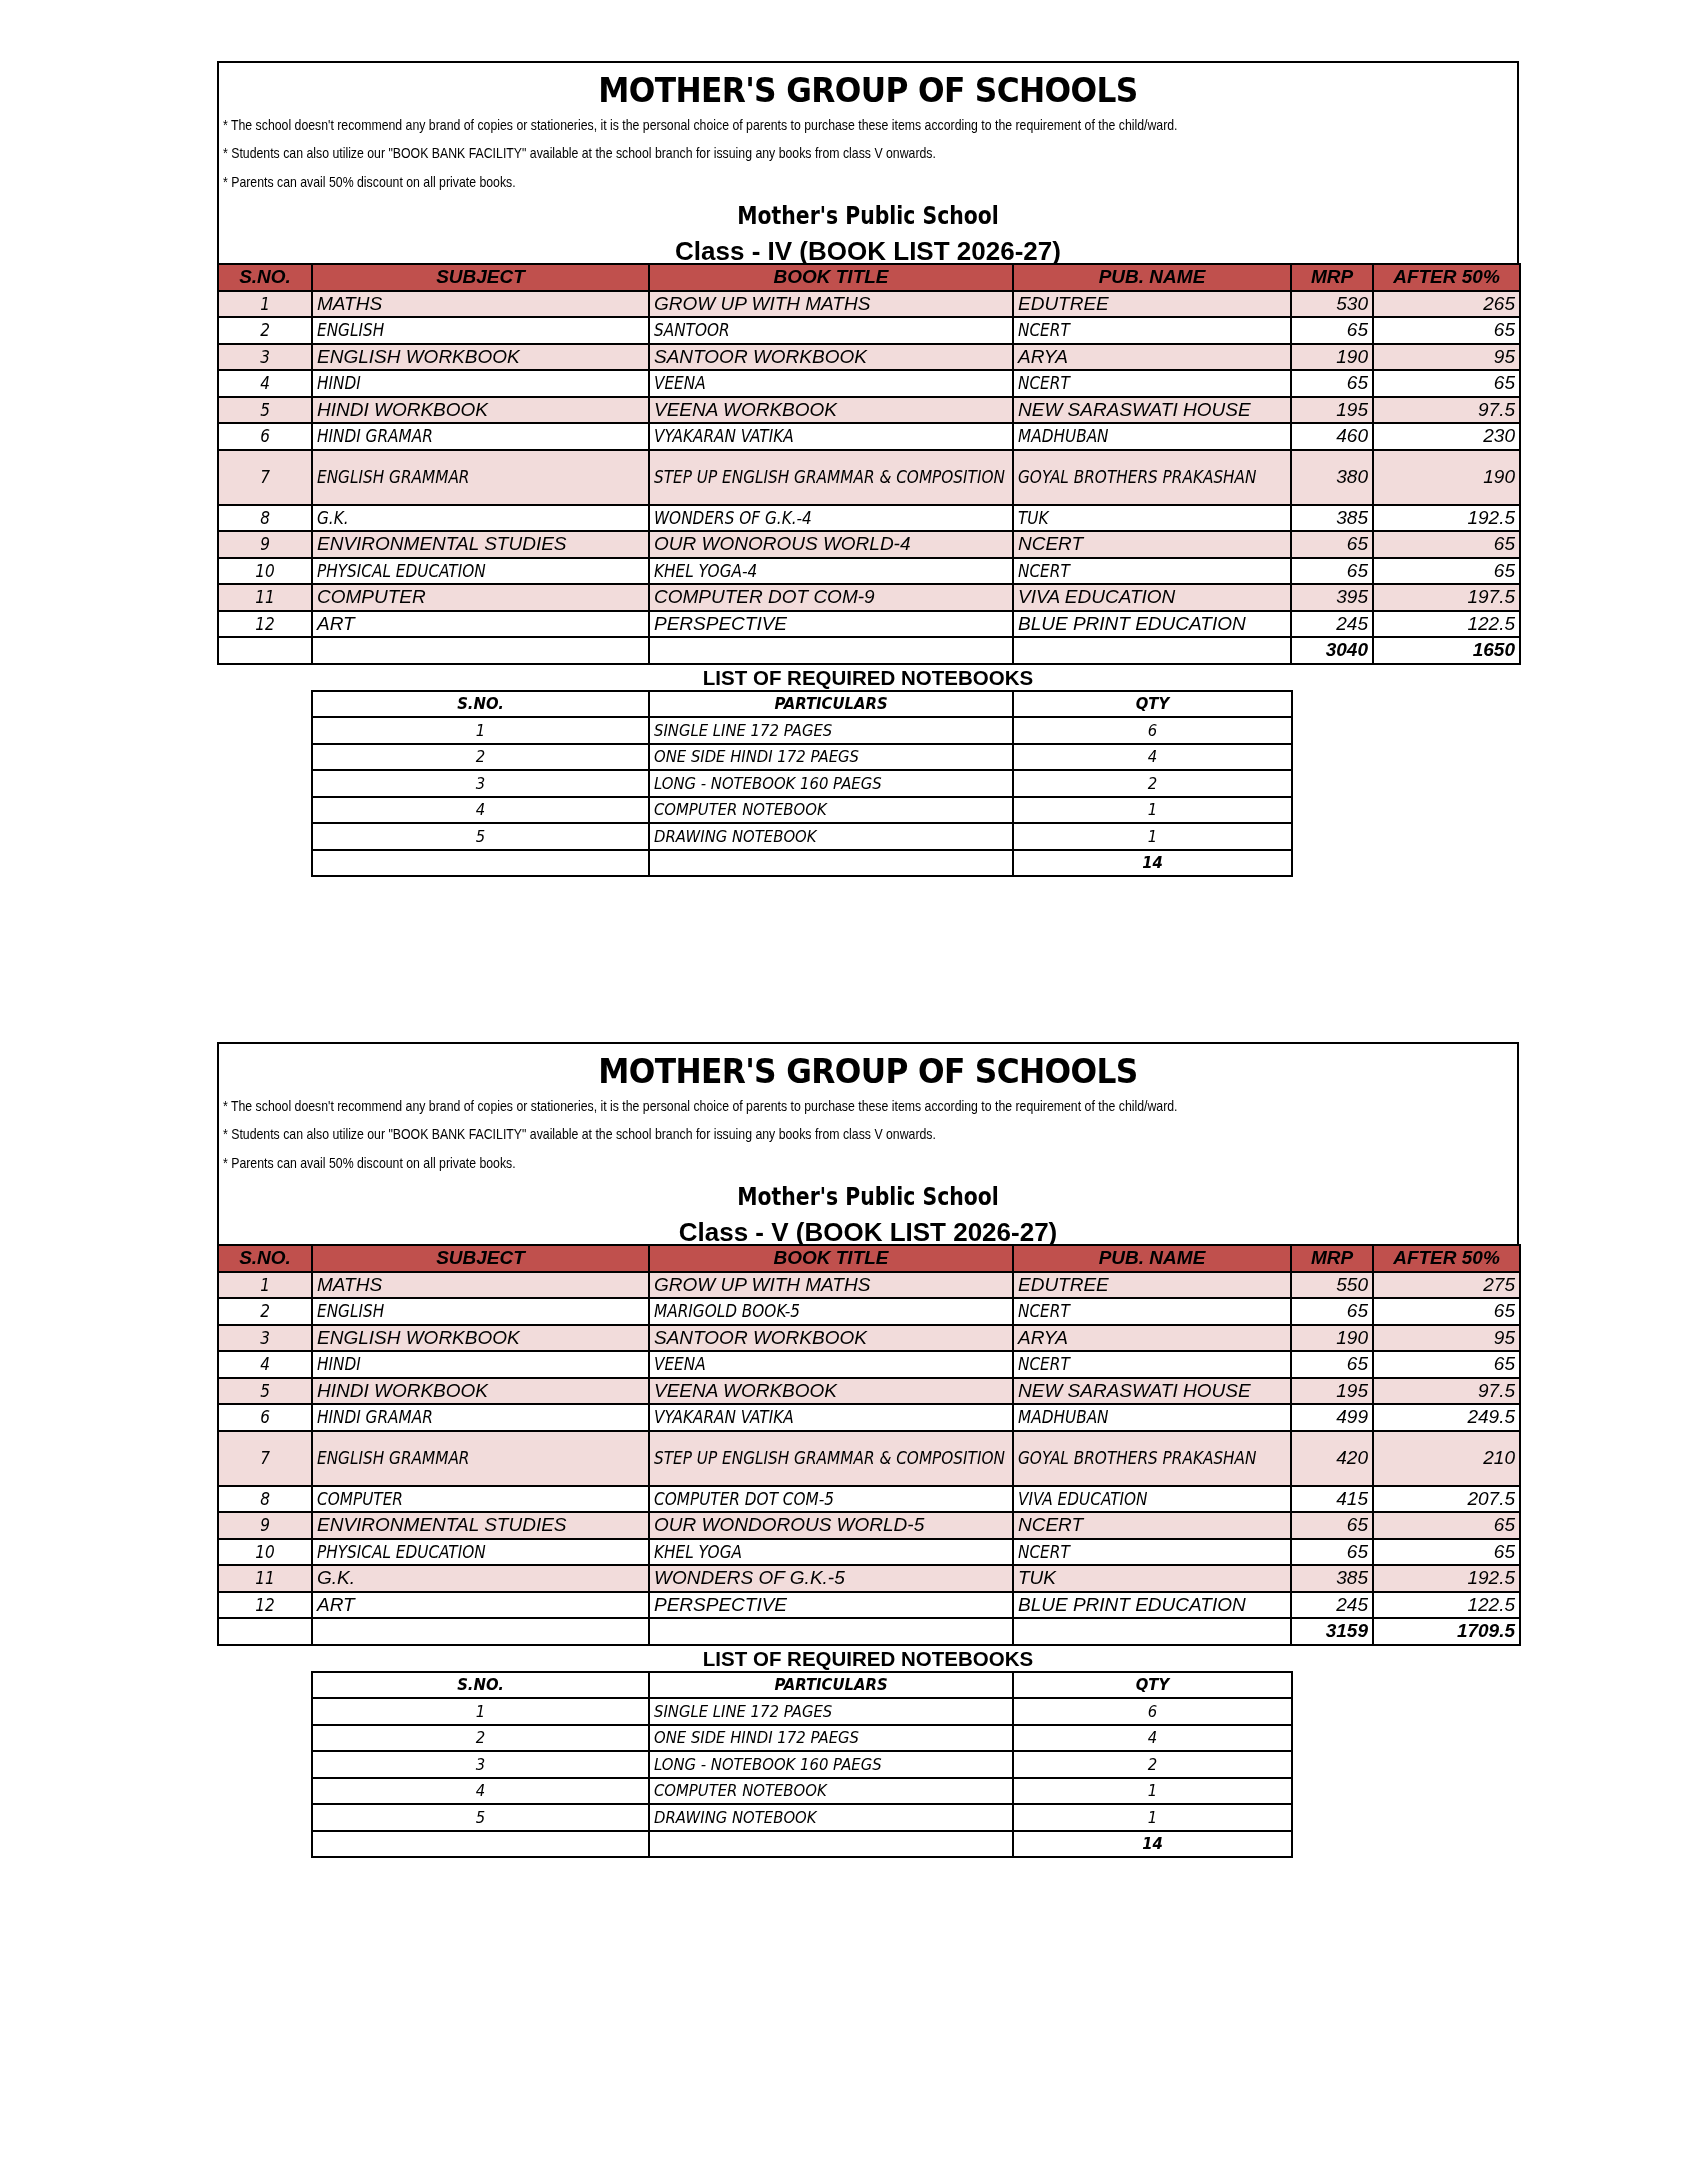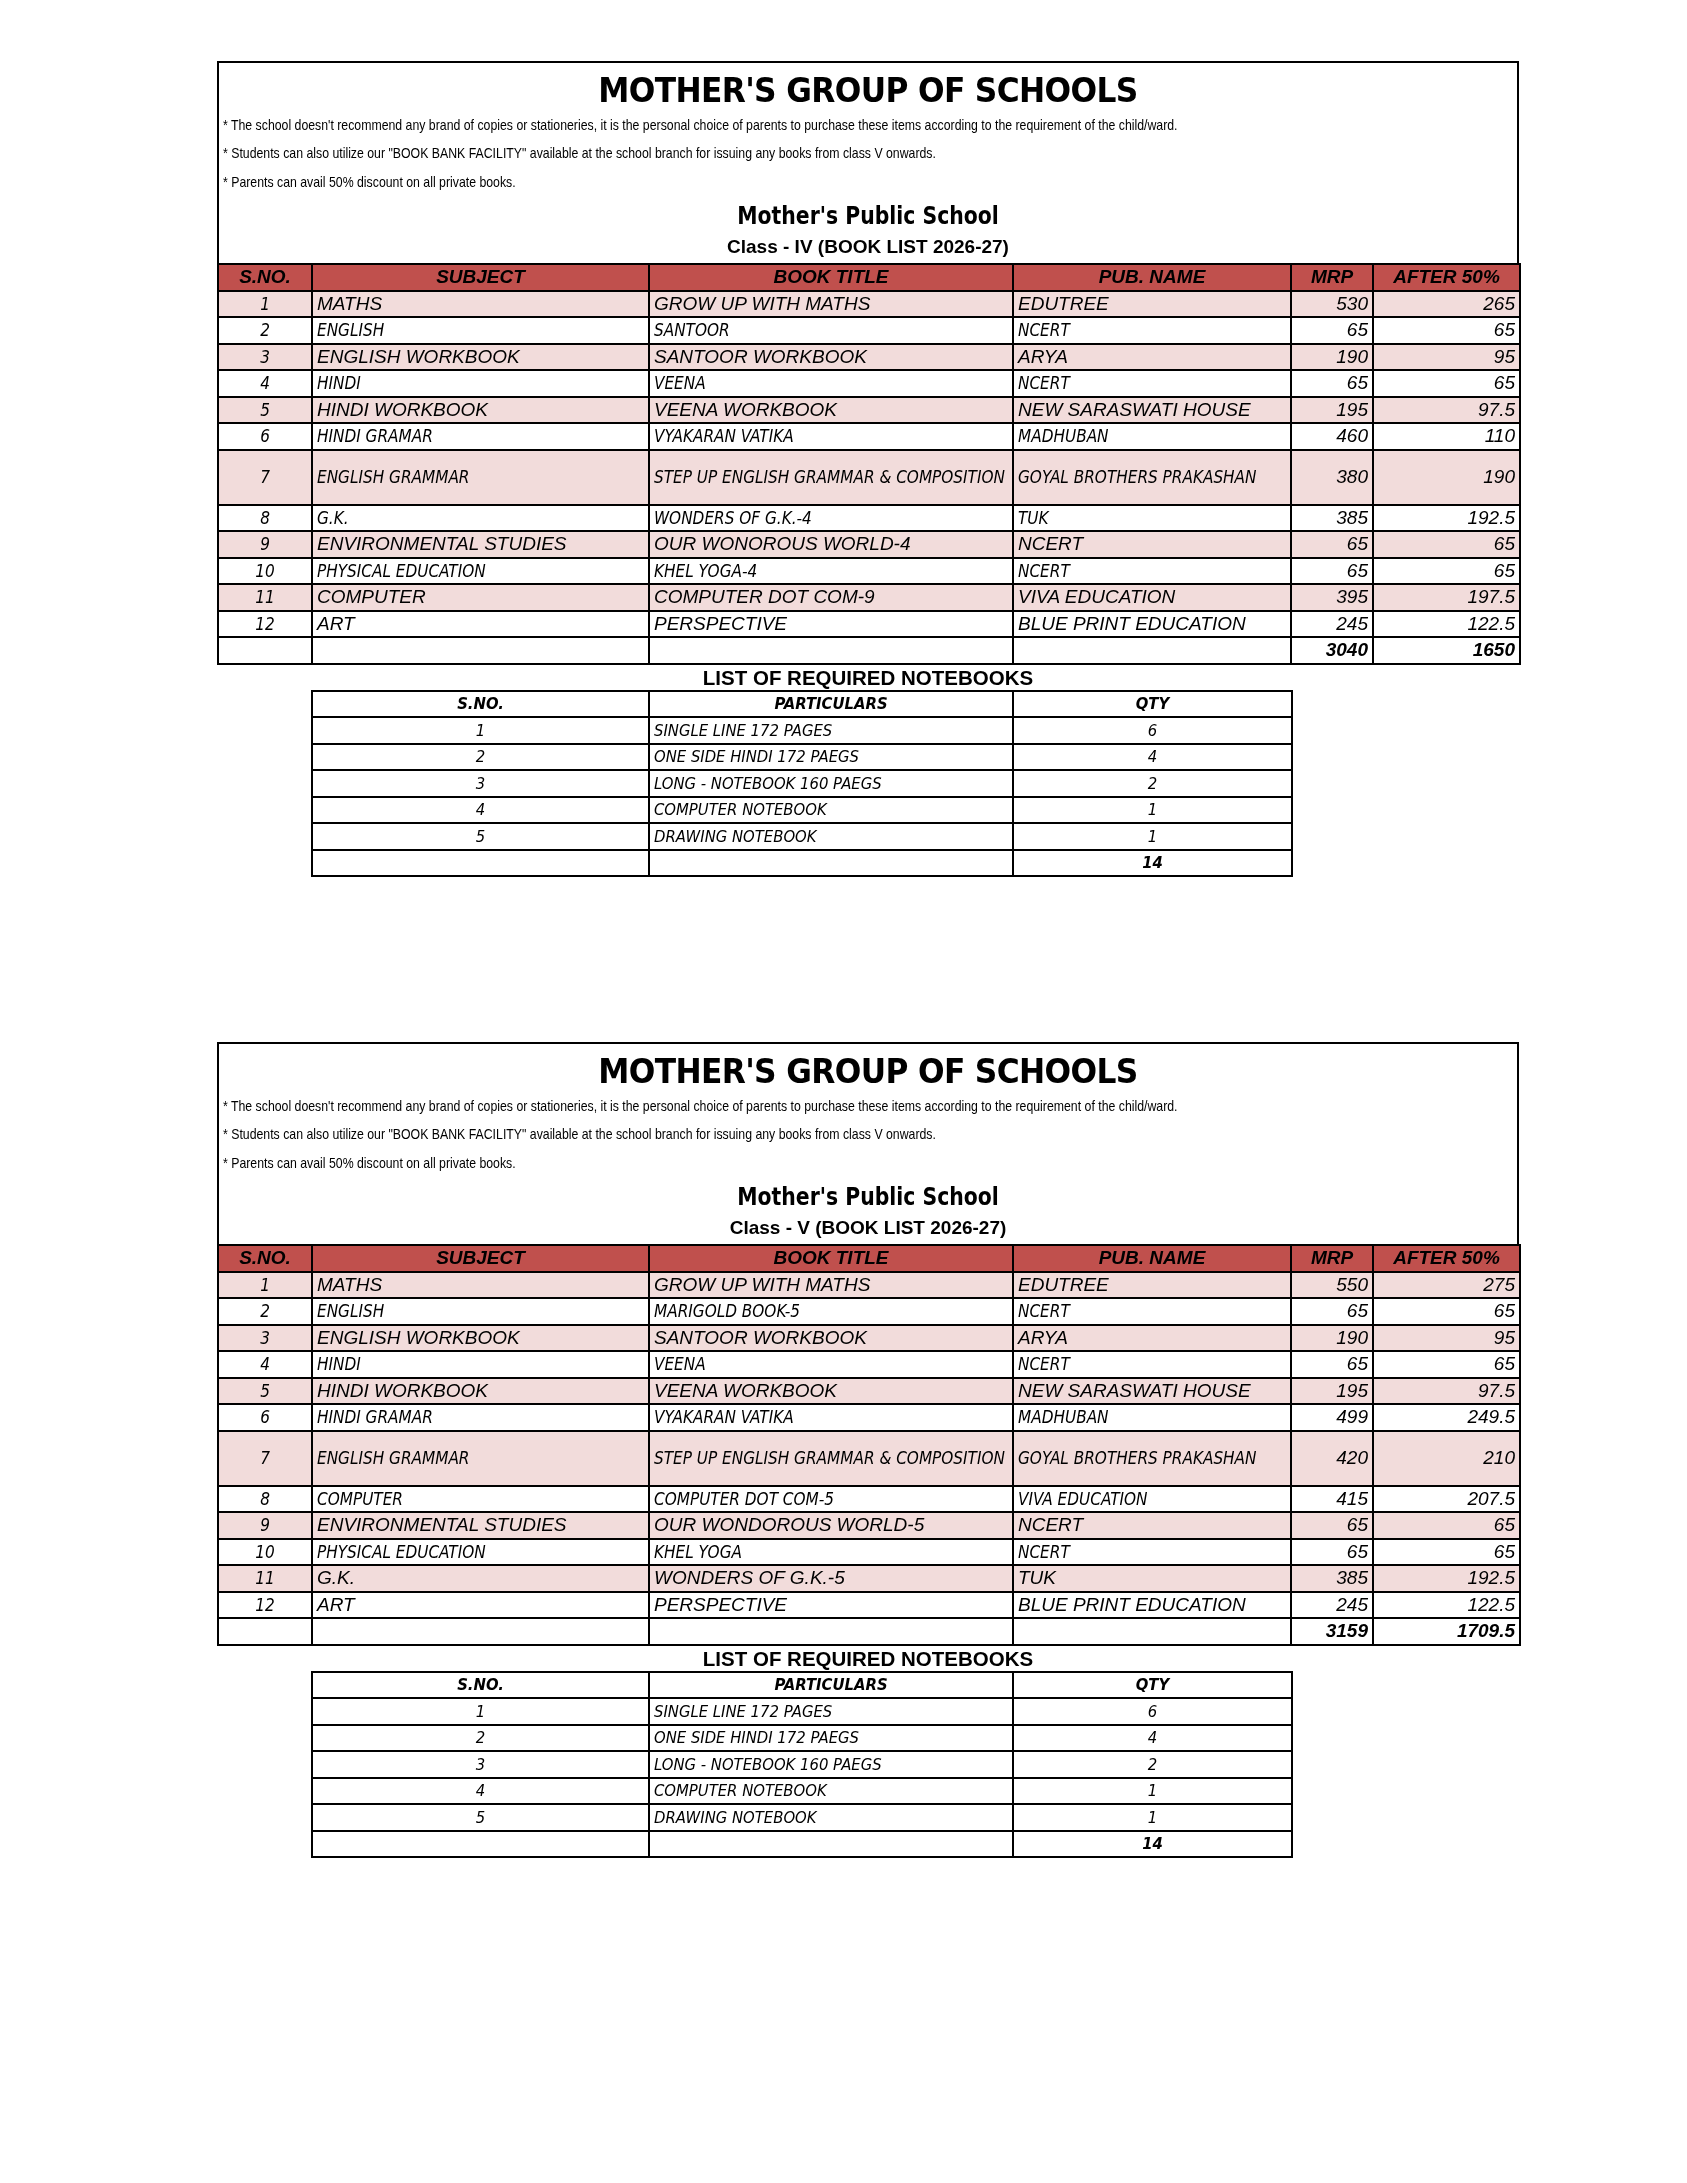--- a/index.html
+++ b/index.html
@@ -5,21 +5,21 @@
   html, body { margin: 0; padding: 0; background: #ffffff; }
   body { width: 1687px; height: 2183px; position: relative; font-family: "Liberation Sans", sans-serif; color: #000; }
   .section { position: absolute; left: 217px; width: 1208px; }
   .sec1 { top: 61px; }
   .sec2 { top: 1042px; }
   .frame { border: 2px solid #000; border-bottom: none; box-sizing: border-box; width: 1302px; position: relative; height: 202px; }
   .group-title { position: absolute; left: 0; right: 0; top: 6.6px; text-align: center; font-family: "DejaVu Sans", sans-serif; font-weight: bold; font-size: 34px; letter-spacing: -0.7px; transform: scaleX(0.92); }
   .note { position: absolute; left: 4px; font-family: "Liberation Sans Narrow", "Liberation Sans", sans-serif; font-size: 15px; transform-origin: left center; transform: scaleX(0.82); white-space: nowrap; }
   .n1 { top: 53px; } .n2 { top: 81px; } .n3 { top: 110px; }
   .school-name { position: absolute; left: 0; right: 0; top: 139px; text-align: center; font-family: "DejaVu Sans", sans-serif; font-weight: bold; font-size: 24px; transform: scaleX(0.85); }
-  .class-title { position: absolute; left: 0; right: 0; top: 173px; text-align: center; font-weight: bold; font-size: 19px; }
+  .class-title { position: absolute; left: 0; right: 0; top: 173px; text-align: center; font-weight: bold; font-size: 26px; }
 
   table { border-collapse: collapse; table-layout: fixed; font-style: italic; }
   .books { width: 1302px; }
   .books th, .books td { border: 2px solid #000; height: 24.5px; padding: 0 4px; font-size: 19px; white-space: nowrap; overflow: hidden; }
   .books th { background: #c0504d; font-weight: bold; text-align: center; }
   .books tr.odd td { background: #f2dcdb; }
   .books td.sno { text-align: center; }
   .books td.num { text-align: right; }
   .books td.cal { font-family: "DejaVu Sans Condensed", "DejaVu Sans", sans-serif; font-size: 17px; }
   .books td.two { white-space: normal; line-height: 28.4px; height: 53px; margin-top: 32px; }
@@ -106,21 +106,21 @@
           <td class="">NEW SARASWATI HOUSE</td>
           <td class="num">195</td>
           <td class="num">97.5</td>
         </tr>
         <tr class="">
           <td class="sno cal">6</td>
           <td class="cal">HINDI GRAMAR</td>
           <td class="cal">VYAKARAN VATIKA</td>
           <td class="cal">MADHUBAN</td>
           <td class="num">460</td>
-          <td class="num">110</td>
+          <td class="num">230</td>
         </tr>
         <tr class="odd">
           <td class="sno cal">7</td>
           <td class="cal">ENGLISH GRAMMAR</td>
           <td class="two cal">STEP UP ENGLISH GRAMMAR &amp; COMPOSITION</td>
           <td class="two cal">GOYAL BROTHERS PRAKASHAN</td>
           <td class="num">380</td>
           <td class="num">190</td>
         </tr>
         <tr class="">

